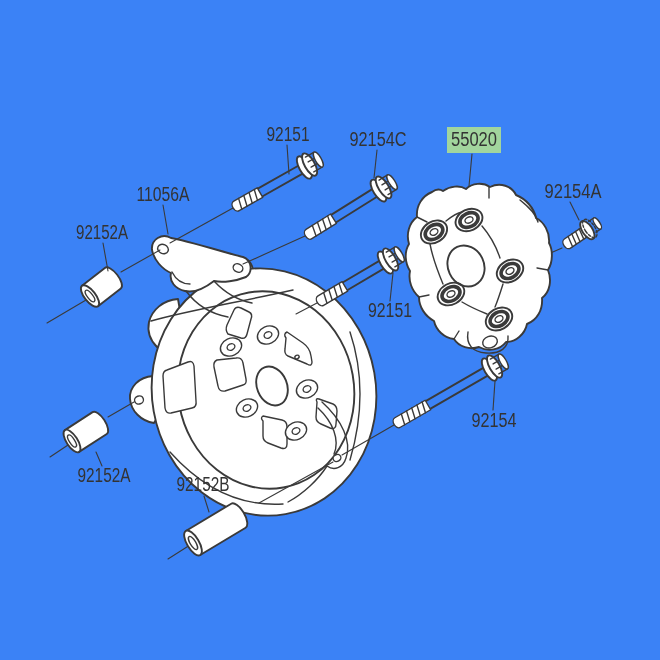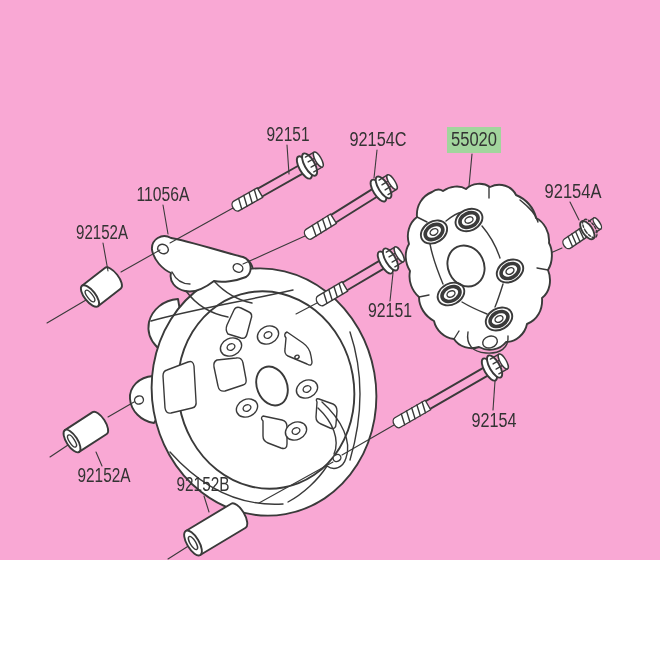--- a/index.html
+++ b/index.html
@@ -1,16 +1,16 @@
 <!DOCTYPE html>
 <html><head>
 <meta charset="utf-8">
 <style>
   html,body{margin:0;padding:0;background:#ffffff;}
-  .stage{position:relative;width:660px;height:560px;background:#f9a8d4;overflow:hidden;}
+  .stage{position:relative;width:660px;height:660px;background:#3b82f6;overflow:hidden;}
   svg{display:block;}
   .ln  {stroke:#3a3a3a;stroke-width:1.9;fill:none;stroke-linecap:round;stroke-linejoin:round;}
   .lnf {stroke:#3a3a3a;stroke-width:1.9;fill:#ffffff;stroke-linecap:round;stroke-linejoin:round;}
   .det {stroke:#3a3a3a;stroke-width:1.4;fill:none;stroke-linecap:round;stroke-linejoin:round;}
   .detf{stroke:#3a3a3a;stroke-width:1.4;fill:#ffffff;stroke-linecap:round;stroke-linejoin:round;}
   .thin{stroke:#3a3a3a;stroke-width:1.1;fill:none;stroke-linecap:round;}
   .ring{stroke:#3a3a3a;stroke-width:3.6;fill:none;}
   .lbl {font-family:"Liberation Sans",sans-serif;font-size:20px;fill:#333333;text-anchor:middle;}
   .hl  {fill:#a2d59d;}
 </style>

